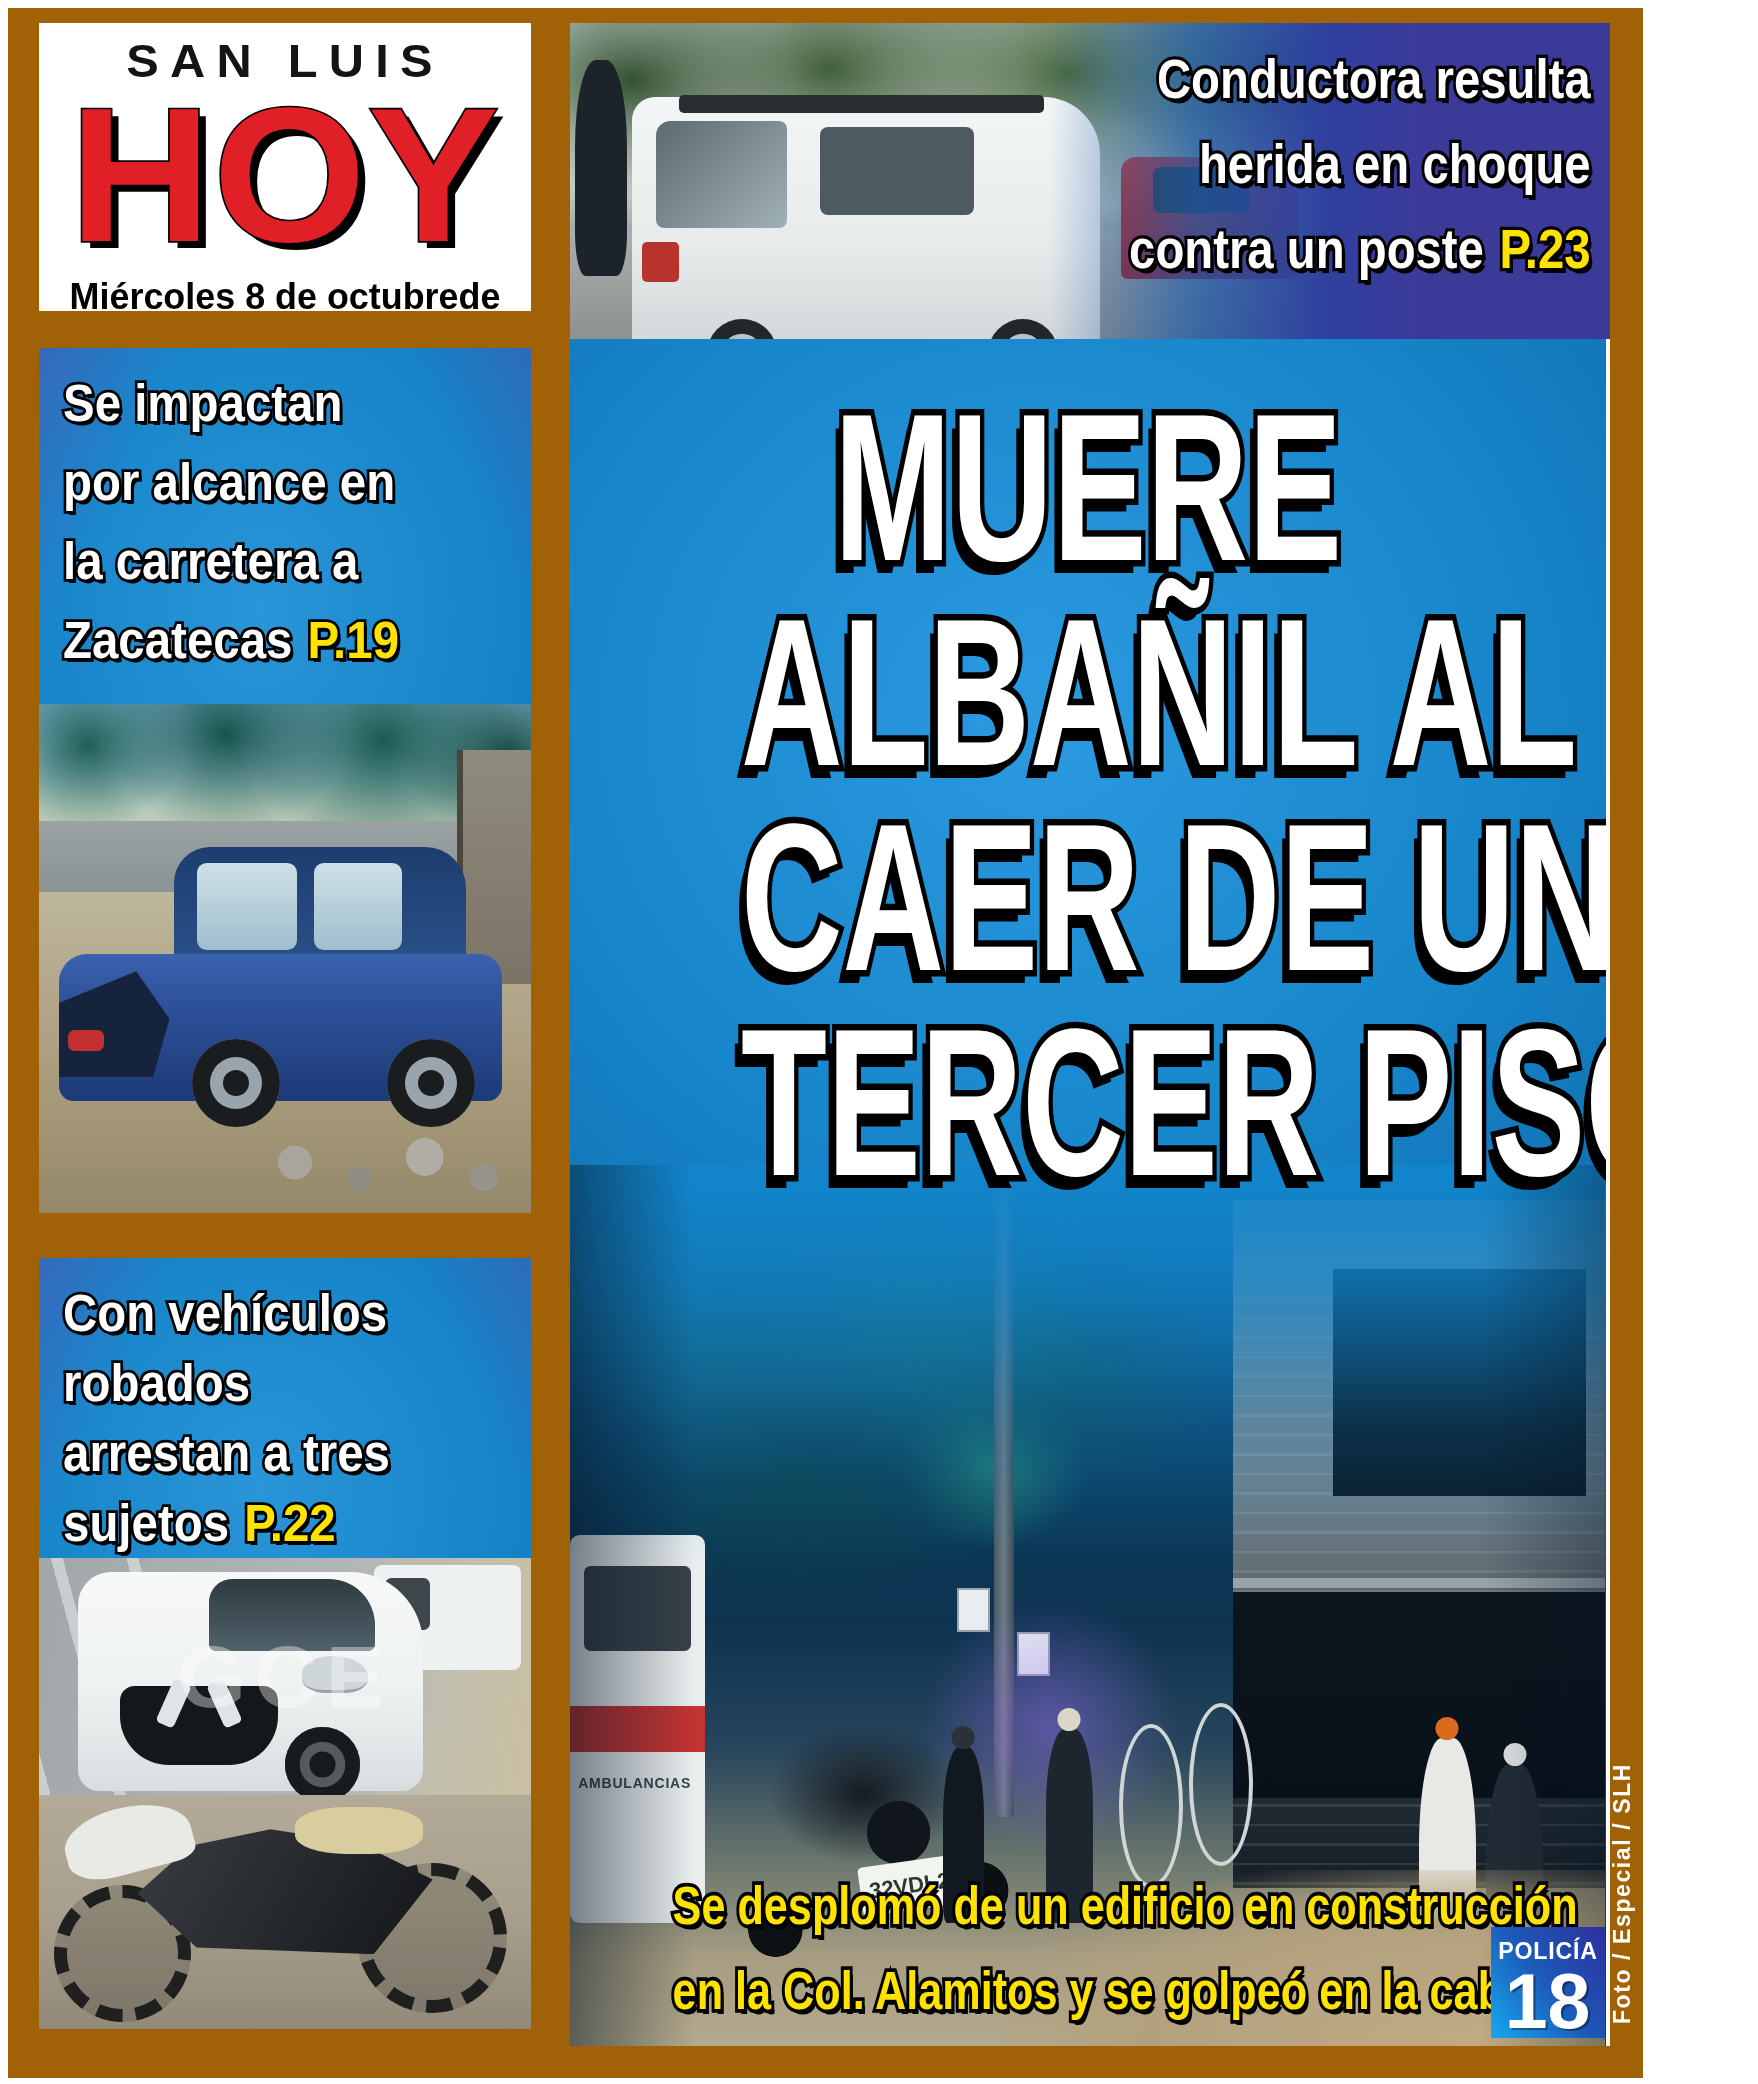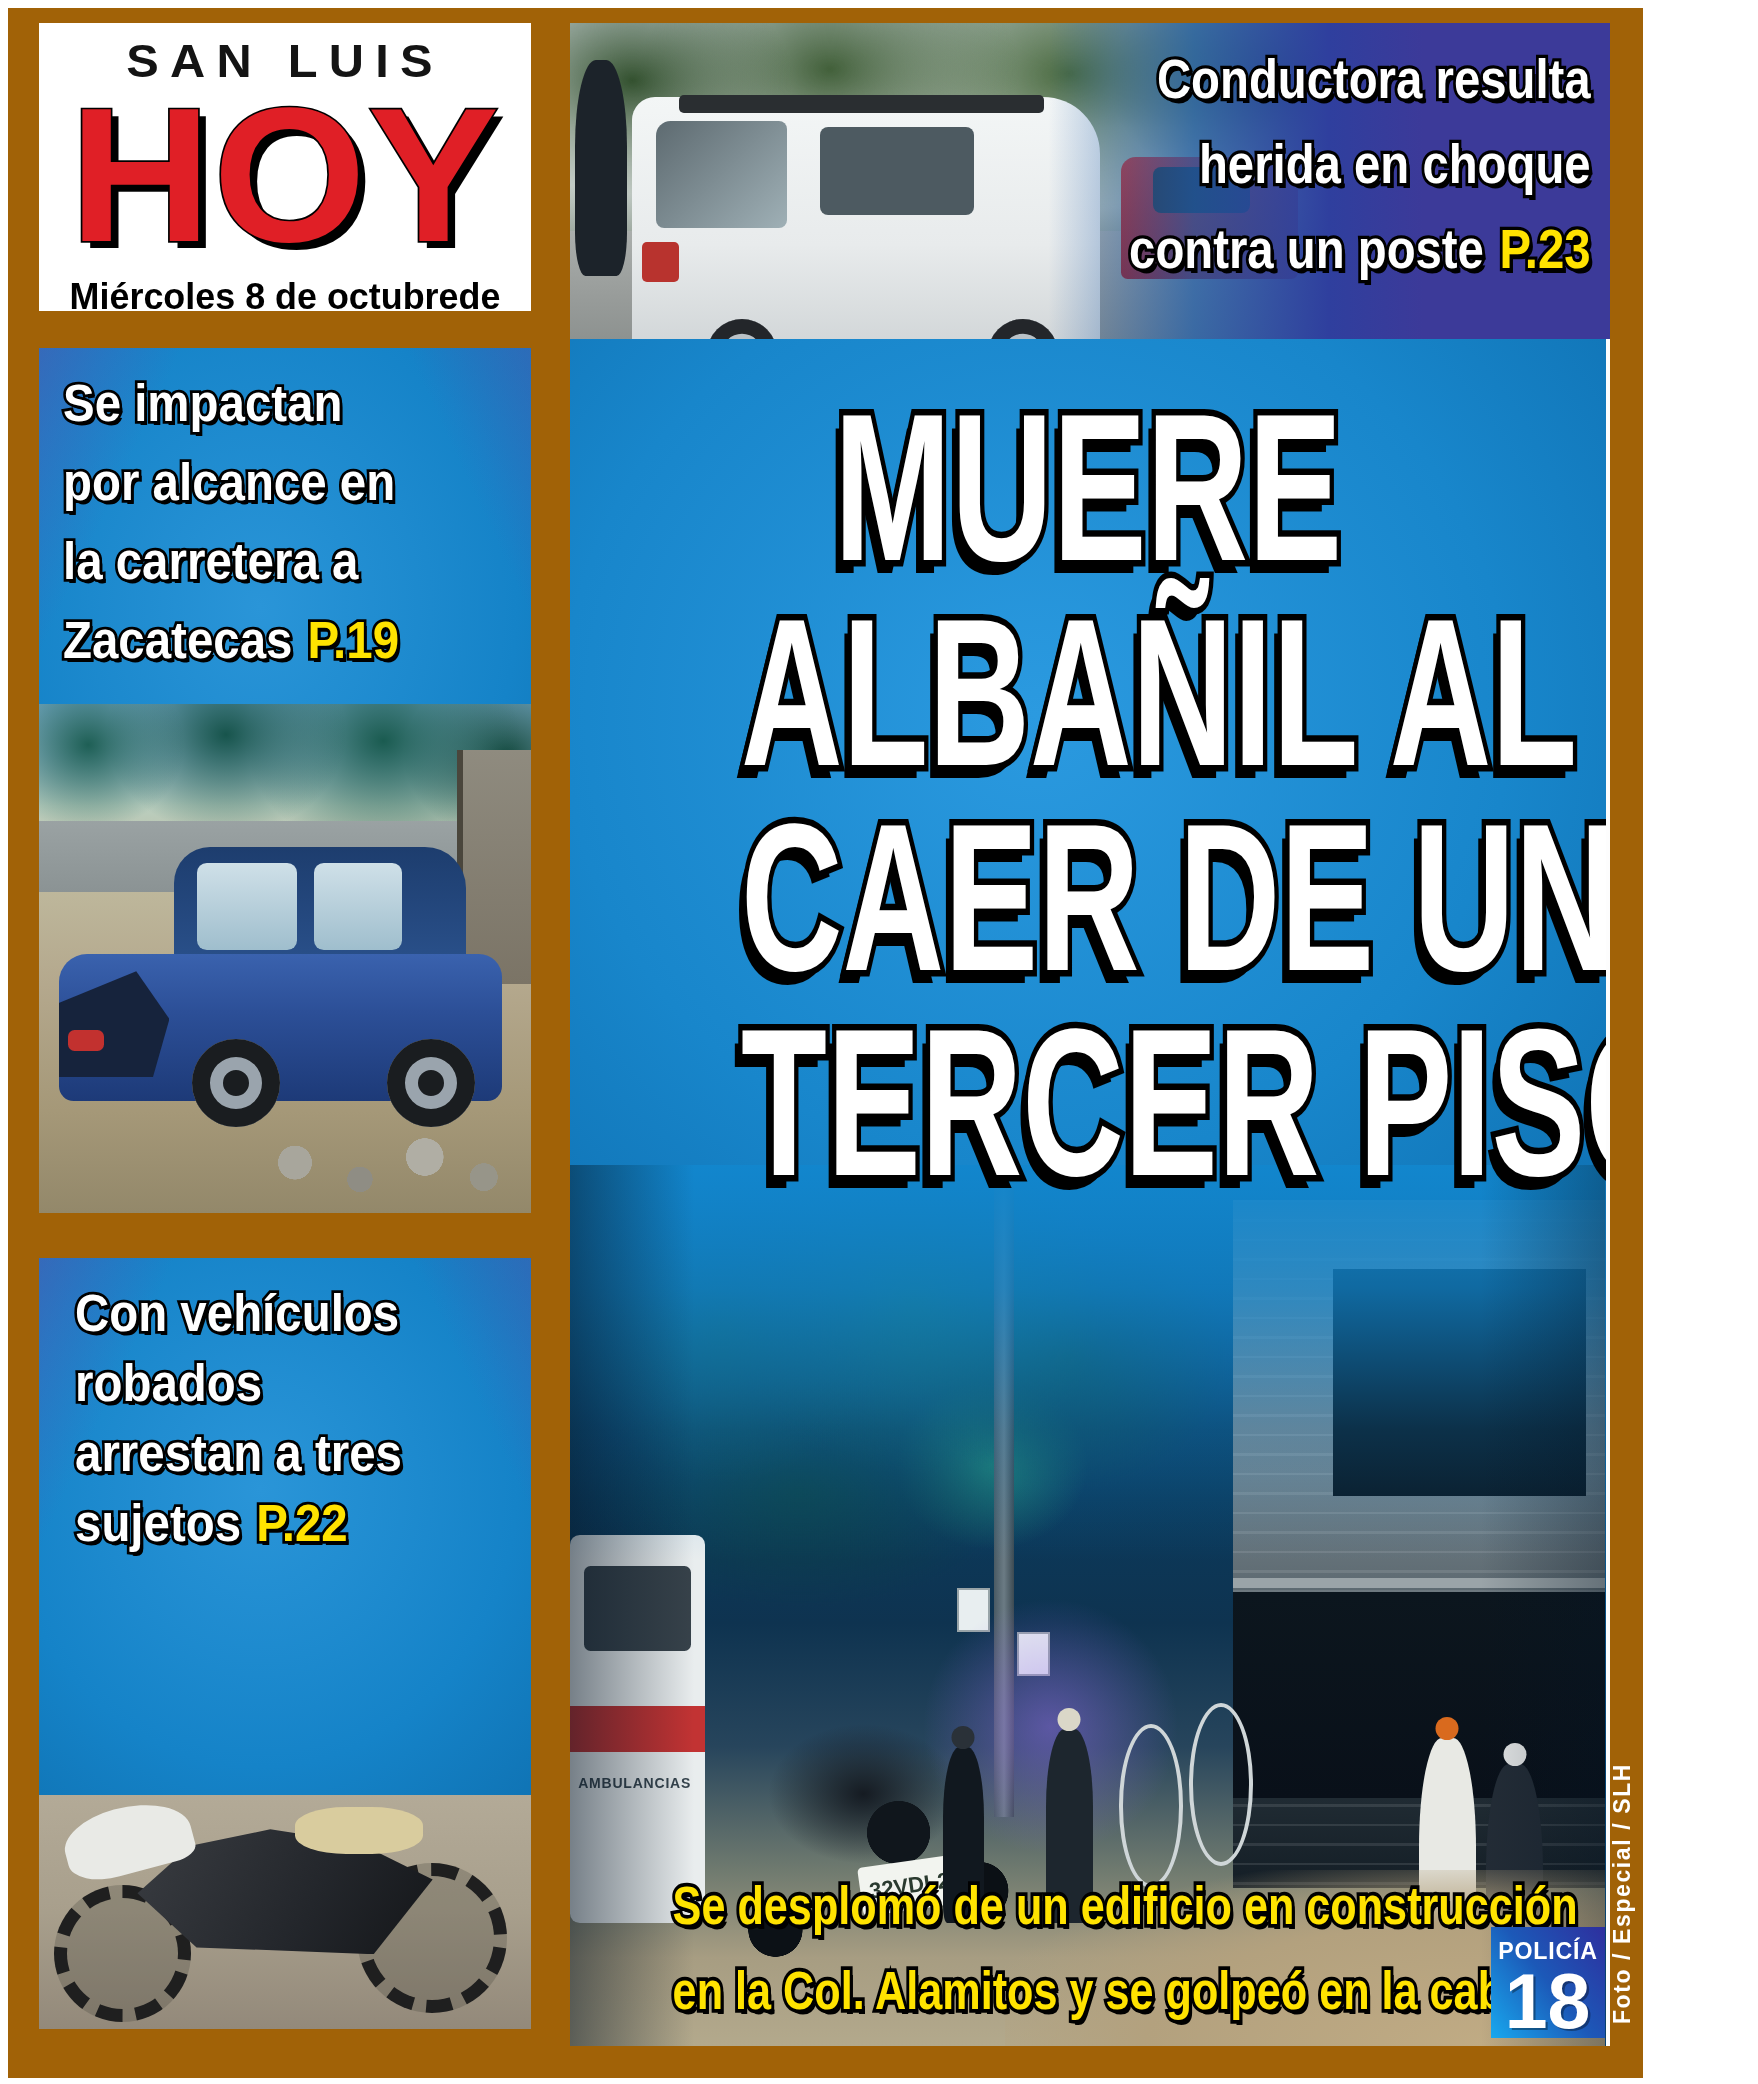--- a/index.html
+++ b/index.html
@@ -76,21 +76,21 @@
     transform-origin:right center;--sw:6.5px;--ts:4.1px 4.9px 0 #000;white-space:nowrap;}
   .ts-flex{display:flex;justify-content:flex-end;gap:18px;}
 
   
   .blue-panel{
     background:
       linear-gradient(115deg,rgba(96,82,178,0.45) 0%,rgba(96,82,178,0) 16%),
       linear-gradient(245deg,rgba(96,82,178,0.35) 0%,rgba(96,82,178,0) 14%),
       radial-gradient(ellipse 130% 90% at 45% 30%,#2a95d8 0%,#1583c8 40%,#0d6cab 72%,#095c95 100%);}
   #left-1{left:31px;top:340px;width:492px;height:865px;}
-  #left-2{left:31px;top:1250px;width:492px;height:771px;padding-left:12px;}
+  #left-2{left:31px;top:1250px;width:492px;height:771px;}
   #left-1 .story-text{padding:16.3px 0 0 24.4px;}
   #left-1 .story-line{font-size:51px;line-height:79px;}
   #left-2 .story-text{padding:21px 0 0 24.4px;}
   #left-2 .story-line{font-size:51px;line-height:70px;}
 
   
   .photo-bluecar{position:absolute;left:0;top:356px;width:100%;height:509px;background:#a59878;}
   .bc-sky{position:absolute;inset:0;background:linear-gradient(180deg,#7fb2d2 0%,#9cc3d8 10%,#b9cebf 20%,#c0bb9f 32%,#b4a88d 55%,#a59878 80%,#93886a 100%);}
   .bc-trees{position:absolute;left:0;top:0;width:100%;height:40%;
     background:
@@ -308,20 +308,38 @@
   <section class="panel blue-panel" id="left-2">
     <div class="story-text">
       <div class="story-line stk" data-text="Con vehículos">Con vehículos</div>
       <div class="story-line stk" data-text="robados">robados</div>
       <div class="story-line stk" data-text="arrestan a tres">arrestan a tres</div>
       <div class="story-line line-flex">
         <span class="stk" data-text="sujetos">sujetos</span>
         <span class="stk ref" data-text="P.22">P.22</span>
       </div>
     </div>
+    <div class="photo-whitecar">
+      <div class="wc-road"></div>
+      <div class="wc-dash"></div>
+      <div class="wc-truck">
+        <div class="win"></div>
+      </div>
+      <div class="wc-car">
+        <div class="wc-body"></div>
+        <div class="wc-shield"></div>
+        <div class="wc-grille">
+          <div class="wc-v1"></div>
+          <div class="wc-v2"></div>
+        </div>
+        <div class="wc-light"></div>
+        <div class="wc-wheel"></div>
+      </div>
+      <div class="wc-mark">GCE</div>
+    </div>
     <div class="photo-moto">
       <div class="mt-ground"></div>
       <div class="mt-wheel f"></div>
       <div class="mt-wheel r"></div>
       <div class="mt-body"></div>
       <div class="mt-fender"></div>
       <div class="mt-foam"></div>
     </div>
   </section>
 

